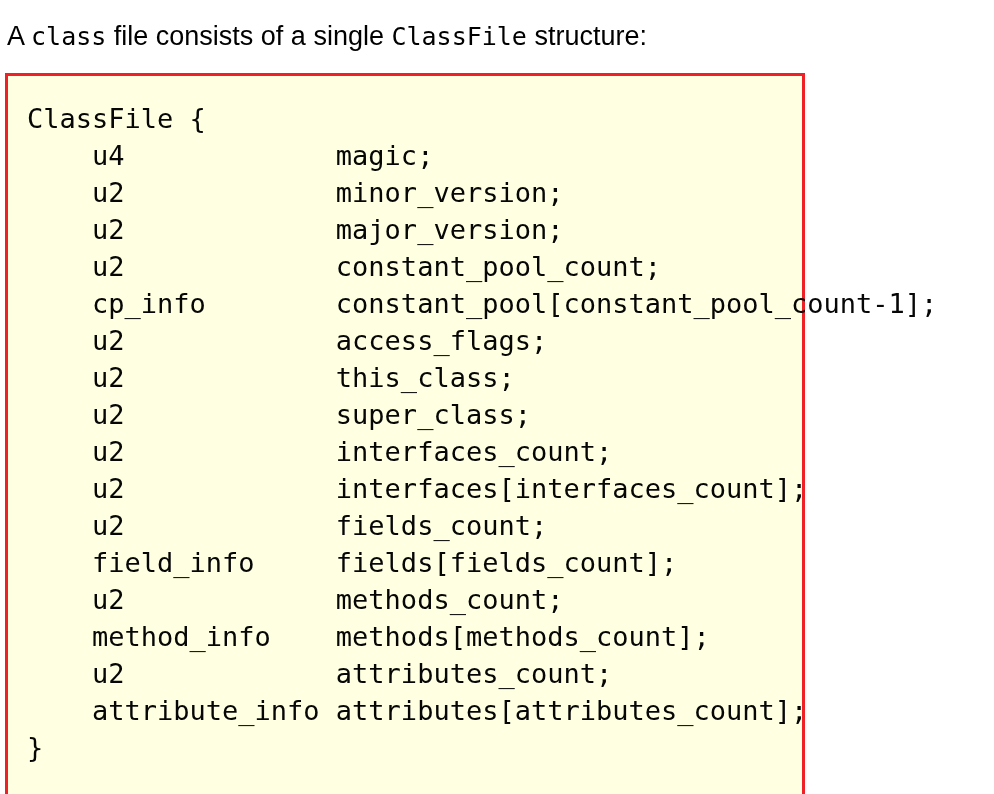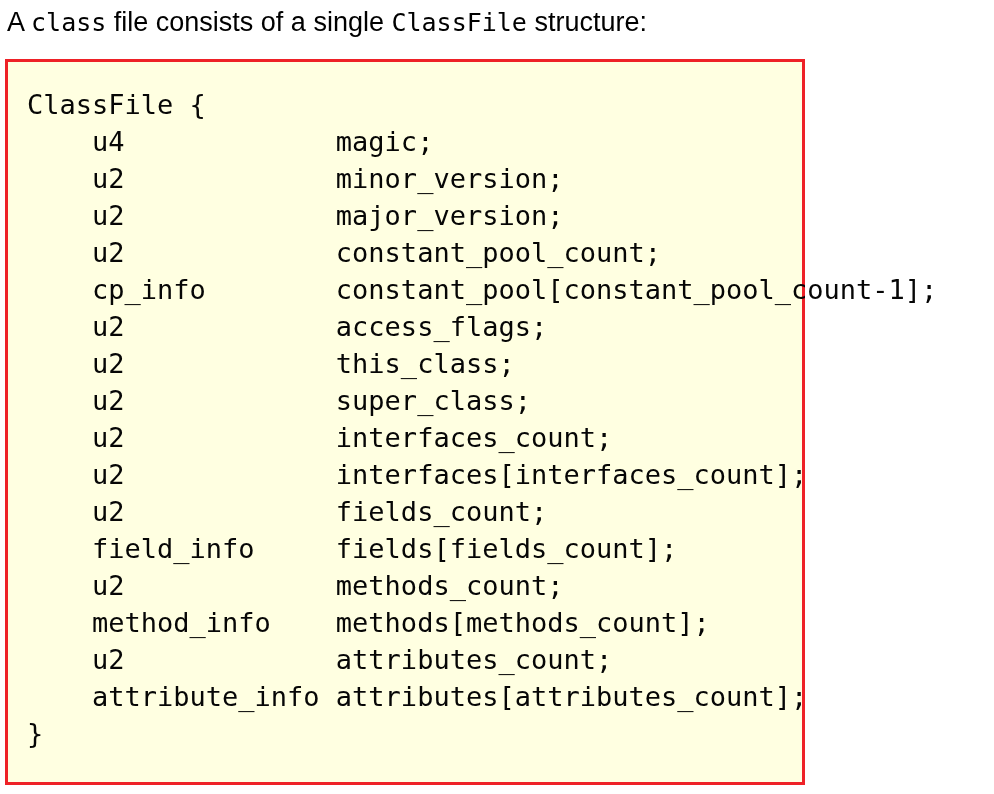--- a/index.html
+++ b/index.html
@@ -5,21 +5,21 @@
   html, body {
     margin: 0;
     padding: 0;
     background: #ffffff;
     width: 994px;
     height: 794px;
     overflow: hidden;
     font-family: "Liberation Sans", sans-serif;
   }
   .intro {
-    margin: 5px 0 0 7px;
+    margin: 19px 0 0 7px;
     font-size: 27px;
     line-height: 34px;
     color: #000000;
     white-space: pre-wrap;
   }
   .intro .mono {
     font-family: "DejaVu Sans Mono", monospace;
     font-size: 25px;
   }
   .code-box {

